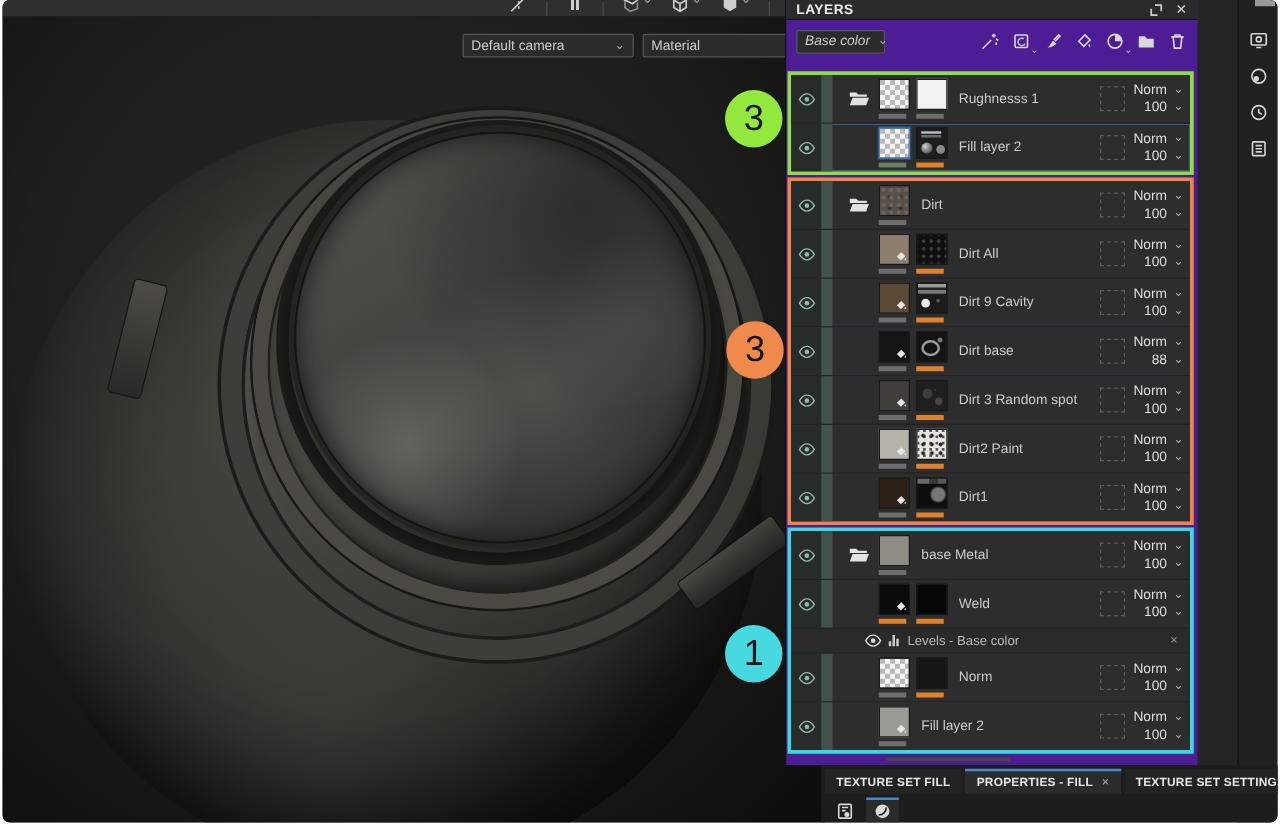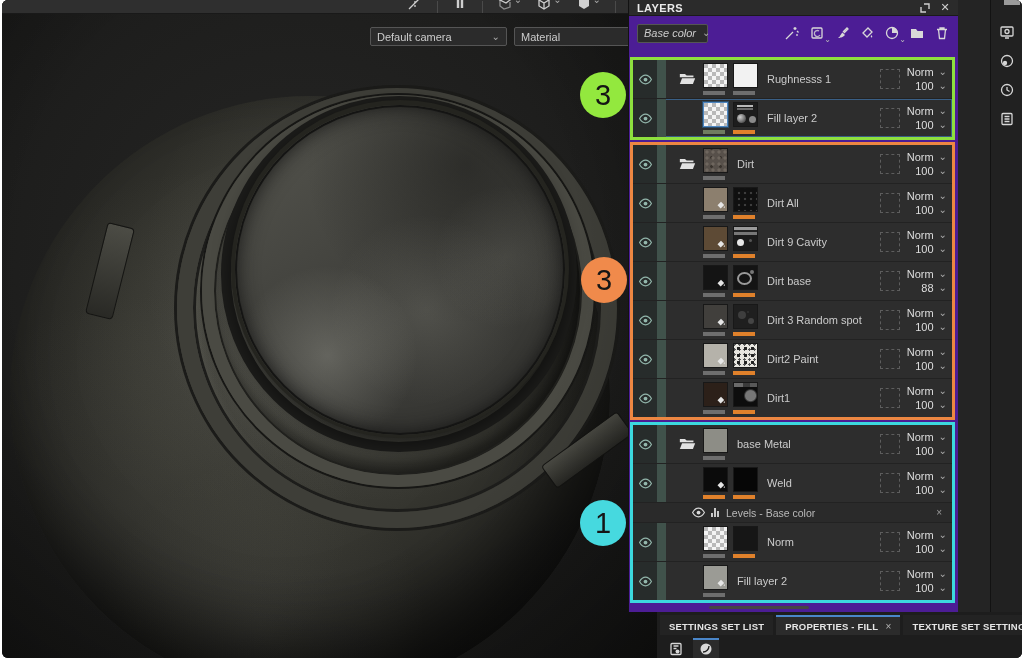--- a/index.html
+++ b/index.html
@@ -741,21 +741,21 @@
               <rect x="3" y="2.5" width="10" height="11" rx="1"></rect>
               <path d="M5.5 5.5h5M5.5 8h5M5.5 10.5h5"></path>
             </svg>
           </span>
         </div>
   </div>
 
   <div class="bottom">
     <div class="tabs">
       <div class="tab">
-        <span>SETTINGS SET LIST</span>
+        <span>TEXTURE SET FILL</span>
       </div>
       <div class="tab active">
         <span>PROPERTIES - FILL</span>
         <span class="tx">×</span>
       </div>
       <div class="tab">
         <span>TEXTURE SET SETTINGS</span>
       </div>
     </div>
     <div class="subrow" id="subTabs">

